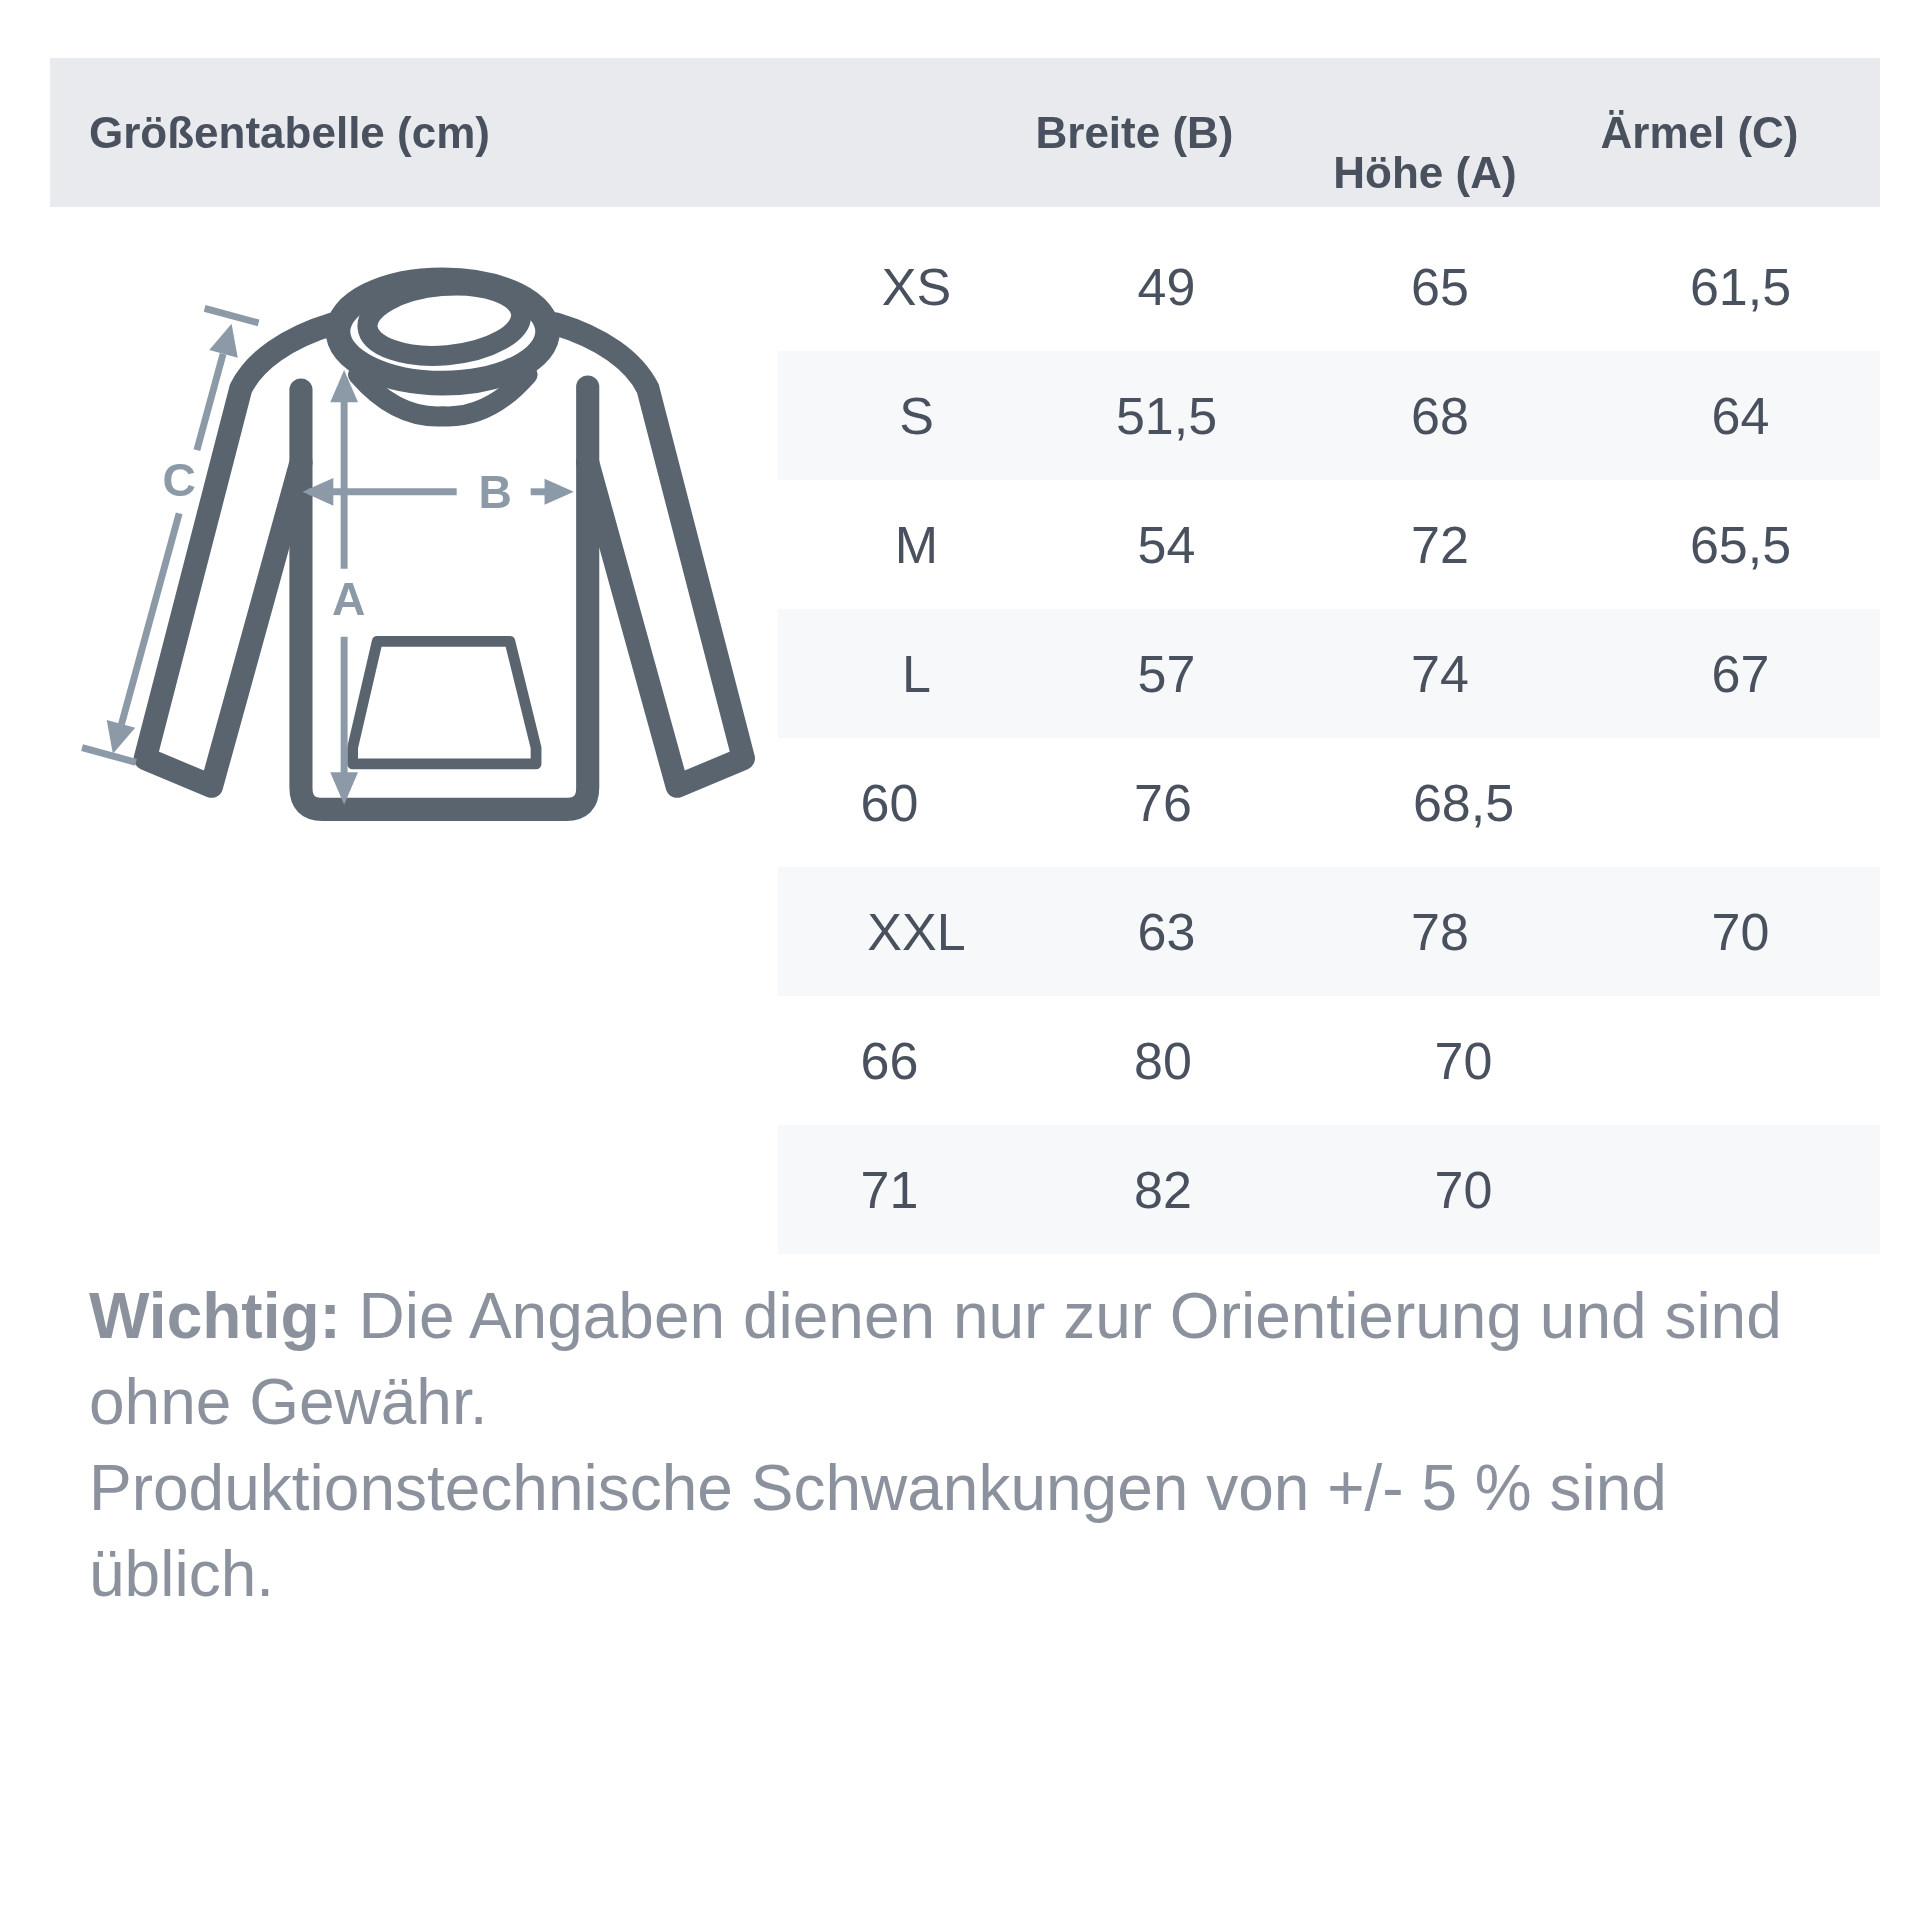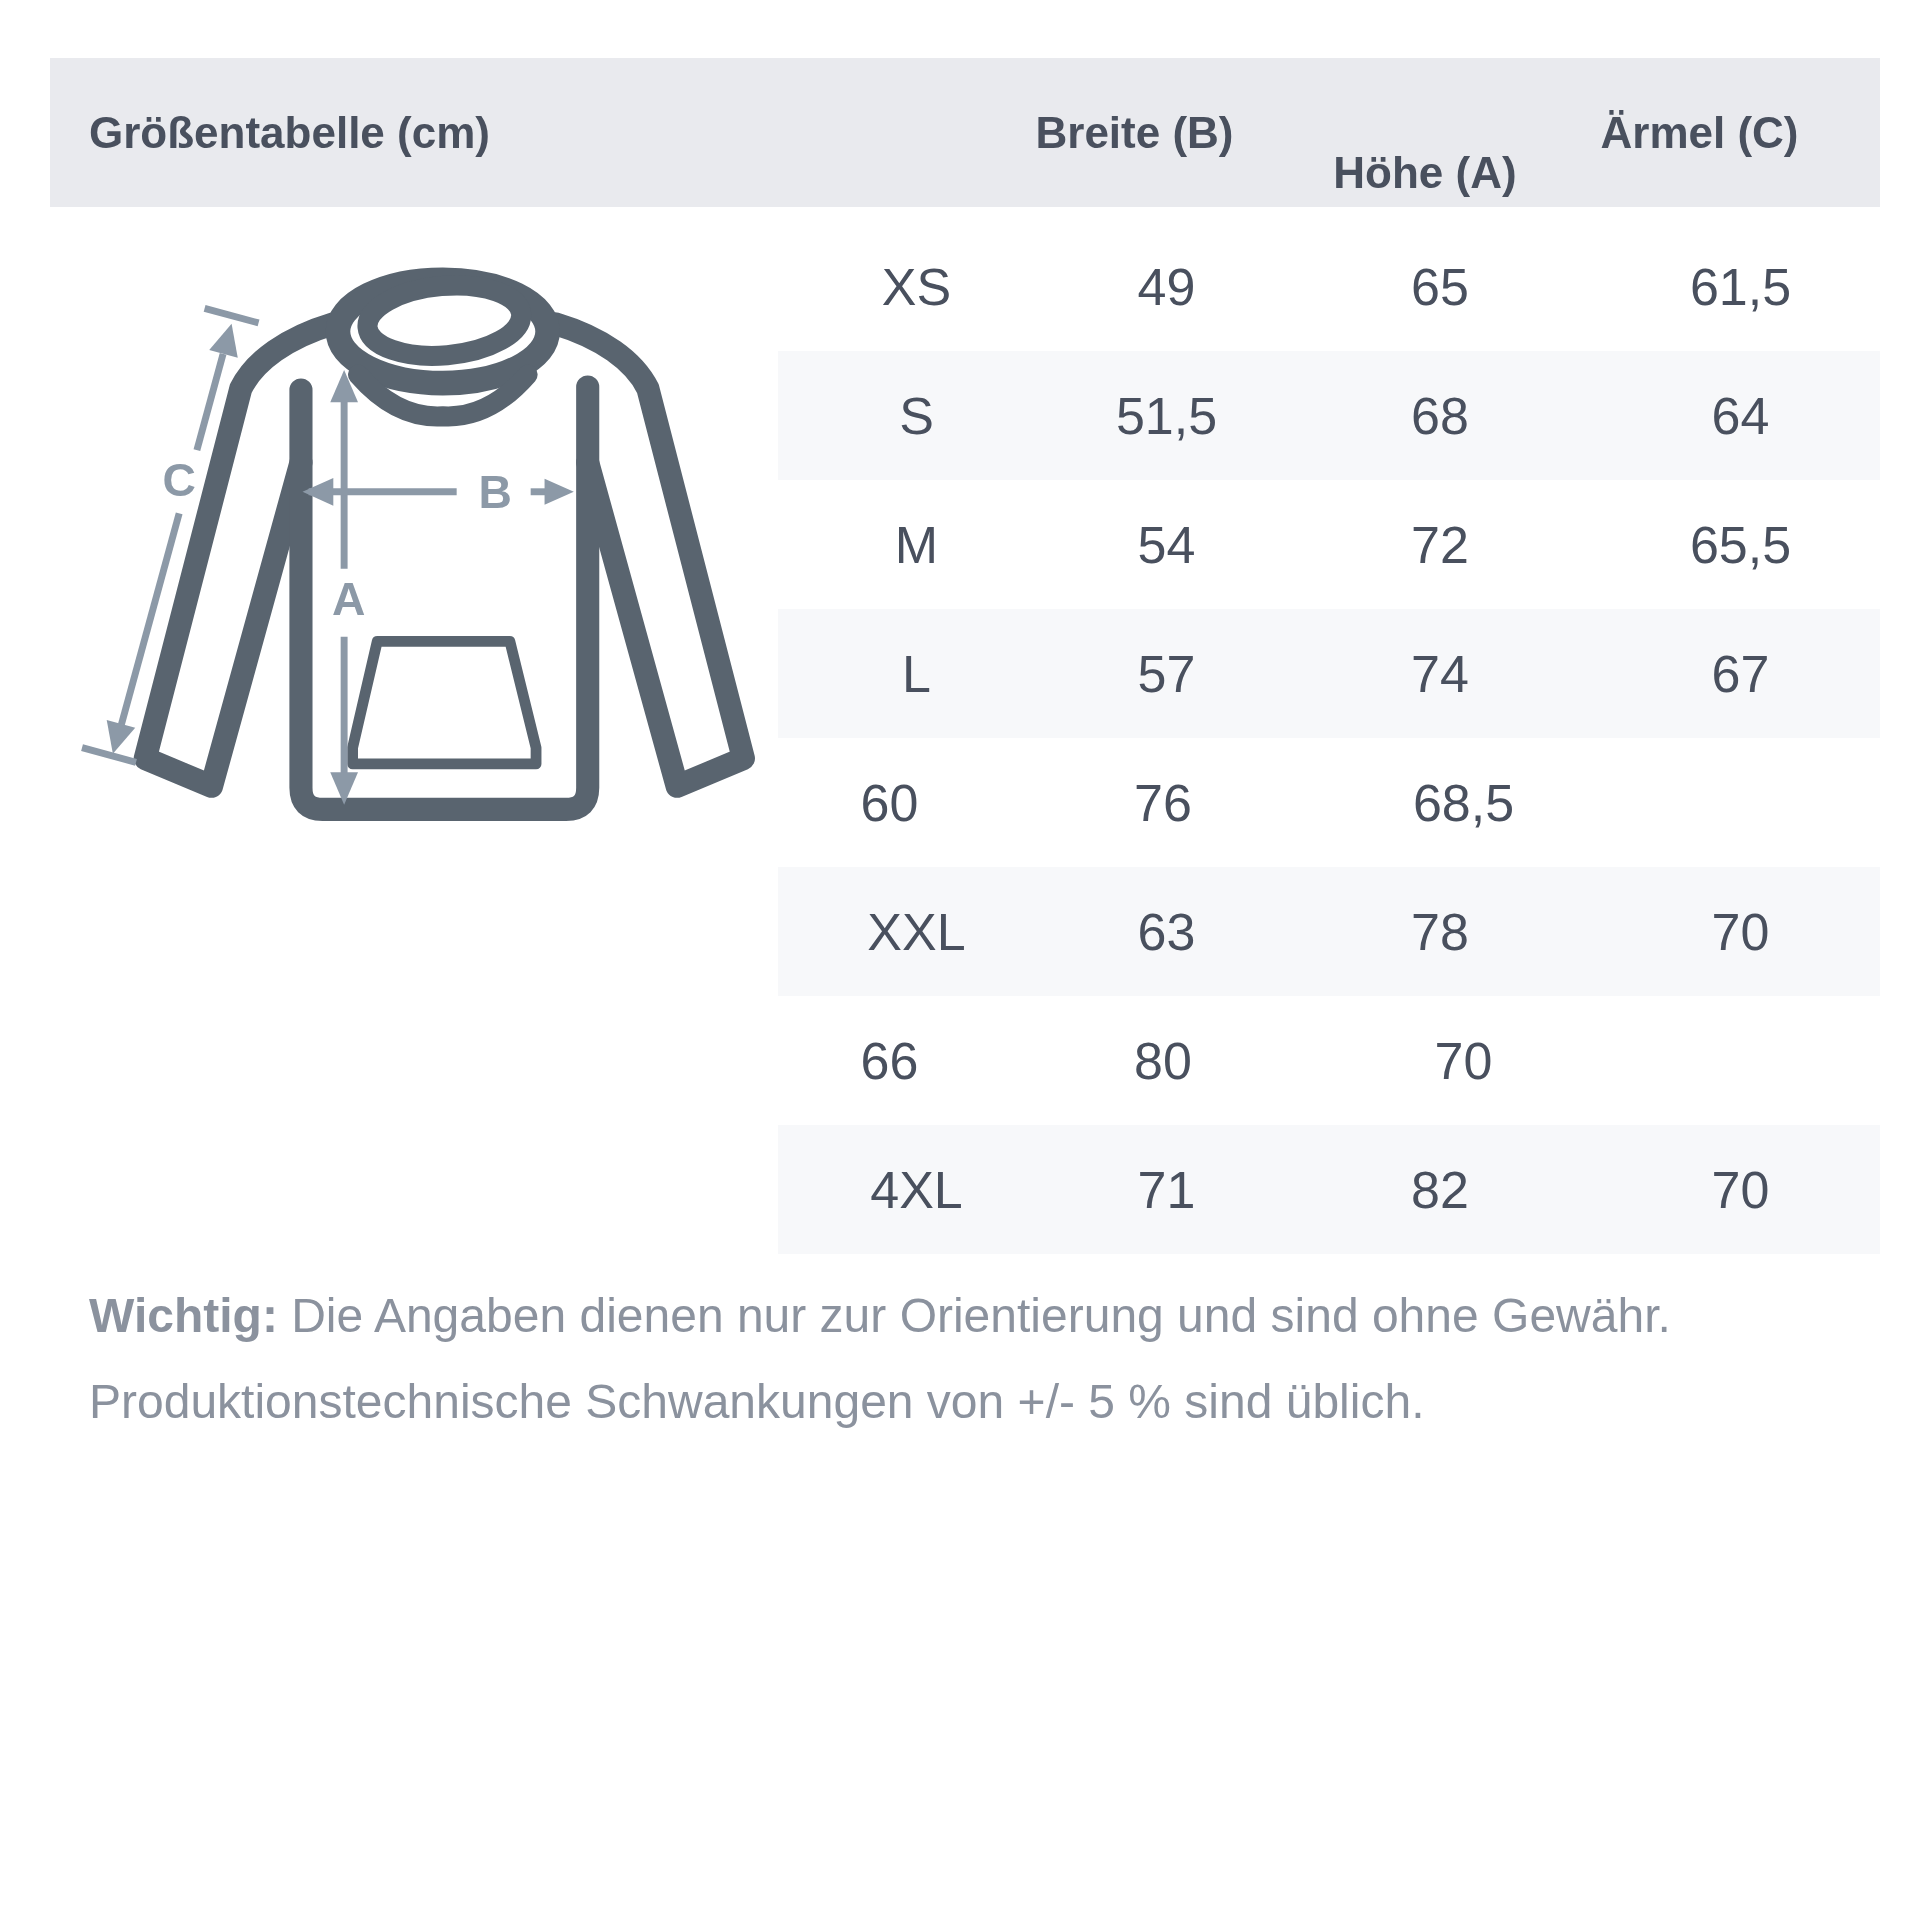--- a/index.html
+++ b/index.html
@@ -46,21 +46,21 @@
   .diagram{position:absolute;left:62px;top:208px;width:740px;height:640px;}
   .diagram svg{width:100%;height:100%;display:block;}
   .outline-stroke{fill:none;stroke:var(--outline);stroke-linecap:round;stroke-linejoin:round;}
   .arrow-stroke{fill:none;stroke:var(--arrow);stroke-linecap:butt;}
   .arrow-fill{fill:var(--arrow);stroke:none;}
   .dim-label{fill:var(--arrow);font-family:"Liberation Sans","DejaVu Sans",sans-serif;
     font-size:60px;font-weight:700;}
 
   .note{
     position:absolute;left:89px;top:1273px;width:1757px;
-    font-size:48px;line-height:86px;color:var(--note);font-weight:400;
+    font-size:64px;line-height:86px;color:var(--note);font-weight:400;
   }
   .note-bold{font-weight:700;}
 </style>
 </head>
 <body>
 
 <div class="sheet">
 
   <div class="header-bar">
     <div class="title">Größentabelle (cm)</div>
@@ -104,21 +104,20 @@
         <div class="cell breite">63</div>
         <div class="cell hoehe">78</div>
         <div class="cell aermel">70</div>
       </div>
       <div class="row">
         <div class="cell breite">66</div>
         <div class="cell hoehe">80</div>
         <div class="cell aermel">70</div>
       </div>
       <div class="row striped">
-        <div class="cell size">4XL</div>
         <div class="cell breite">71</div>
         <div class="cell hoehe">82</div>
         <div class="cell aermel">70</div>
       </div>
     </div>
 
   <div class="diagram">
     <svg viewBox="0 0 960 830">
 
       <g>

